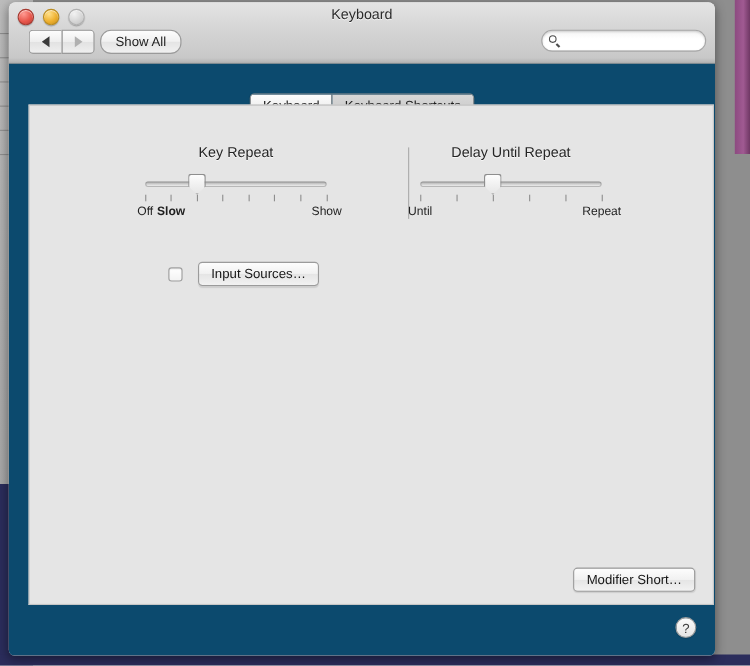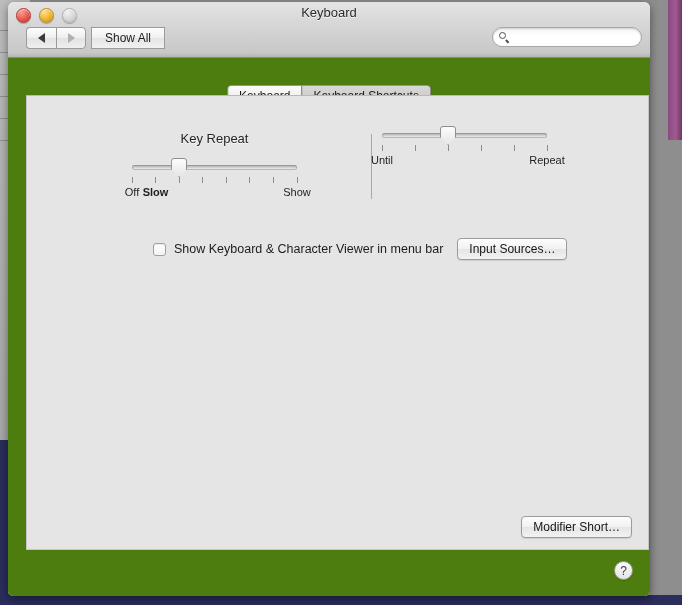--- a/index.html
+++ b/index.html
@@ -138,21 +138,21 @@
   .tri.fwd  { border-left: 7px solid #b0b0b0; }
 
   .showall {
     position: absolute;
     left: 83px;
     top: 25px;
     height: 22px;
     padding: 0 13px;
     background: linear-gradient(to bottom, #fdfdfd 0%, #f0f0f0 50%, #e4e4e4 51%, #f1f1f1 100%);
     border: 1px solid #9a9a9a;
-    border-radius: 0;
+    border-radius: 10px;
     font-size: 12px;
     color: #1d1d1d;
     display: flex;
     align-items: center;
     box-sizing: border-box;
     cursor: default;
   }
 
   .searchfield {
     position: absolute;
@@ -200,21 +200,21 @@
     font-size: 11px;
     color: #222;
     width: 120px;
     margin-left: 4px;
   }
 
   
   .body {
     position: relative;
     height: 538px;
-    background: #4d7c0f;
+    background: #0c4a6e;
   }
 
   
   .tabs {
     position: absolute;
     left: 50%;
     transform: translateX(-50%);
     top: 27px;
     display: flex;
     height: 20px;
@@ -476,41 +476,41 @@
           <div class="tick-labels" id="kr-labels">
               <span style="left: 0%;">Off</span>
               <span style="left: 14.2857%; font-weight: bold;">Slow</span>
               <span style="left: 100%;">Show</span>
             </div>
         </div>
 
         <div class="divider"></div>
 
         <div class="slider-section delay">
+          <div class="sec-title">Delay Until Repeat</div>
           <div class="slider">
             <div class="track"></div>
             <div class="thumb" id="dr-thumb" style="left: 40%;"></div>
           </div>
           <div class="ticks" id="dr-ticks">
               <i style="left: 0%;"></i>
               <i style="left: 20%;"></i>
               <i style="left: 40%;"></i>
               <i style="left: 60%;"></i>
               <i style="left: 80%;"></i>
               <i style="left: 100%;"></i>
             </div>
           <div class="tick-labels" id="dr-labels">
               <span style="left: 0%;">Until</span>
               <span style="left: 100%;">Repeat</span>
             </div>
         </div>
 
         <div class="checkrow">
           <div class="checkbox" id="viewer-checkbox"></div>
-          <div class="checkrow-label">Show Keyboard &amp; Character Viewer in menu bar</div>
           <div class="btn input-sources-btn">Input Sources…</div>
         </div>
 
         <div class="btn modifier-btn">Modifier Short…</div>
       </div>
 
       <div class="help">?</div>
     </div>
   </div>
 </div>

